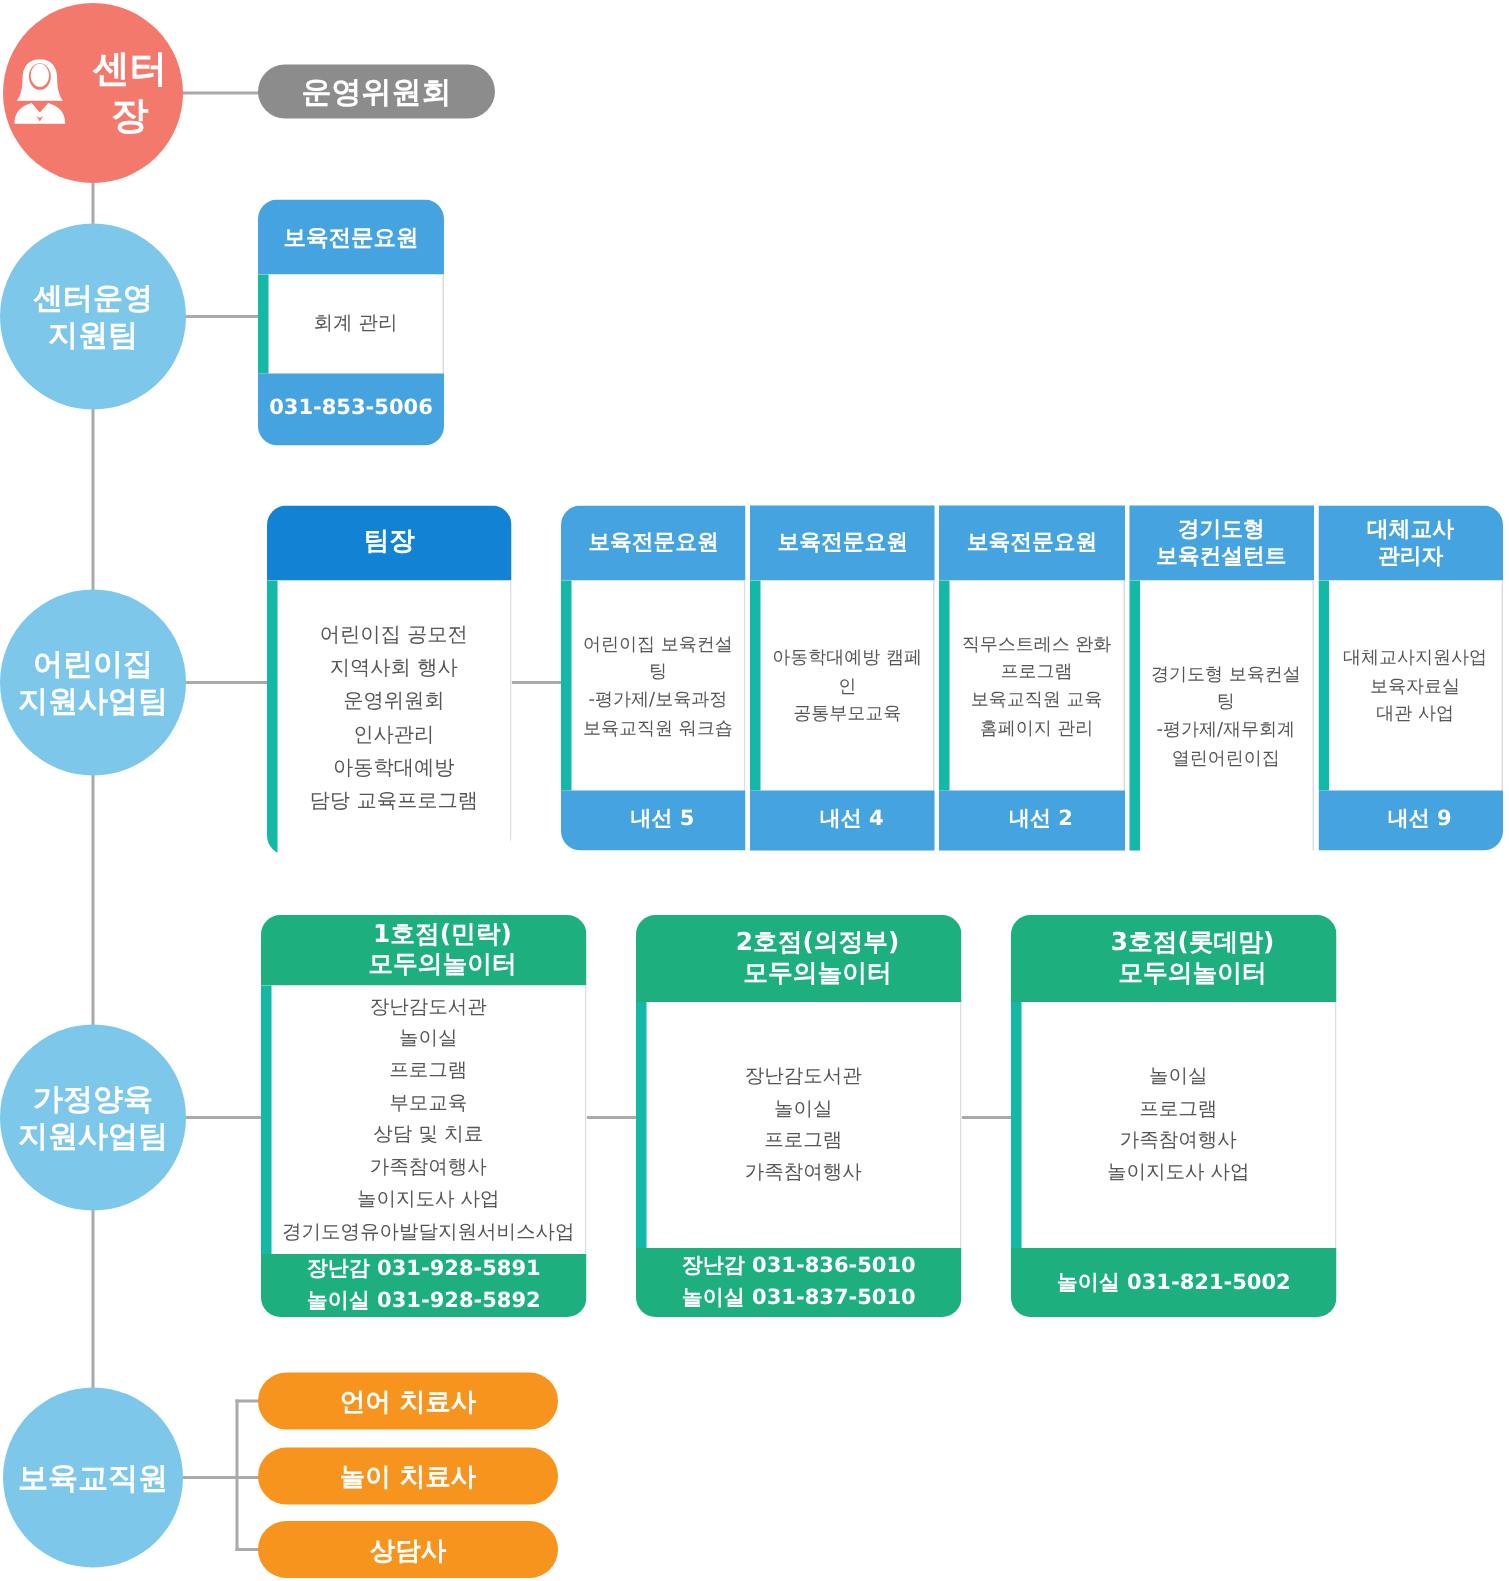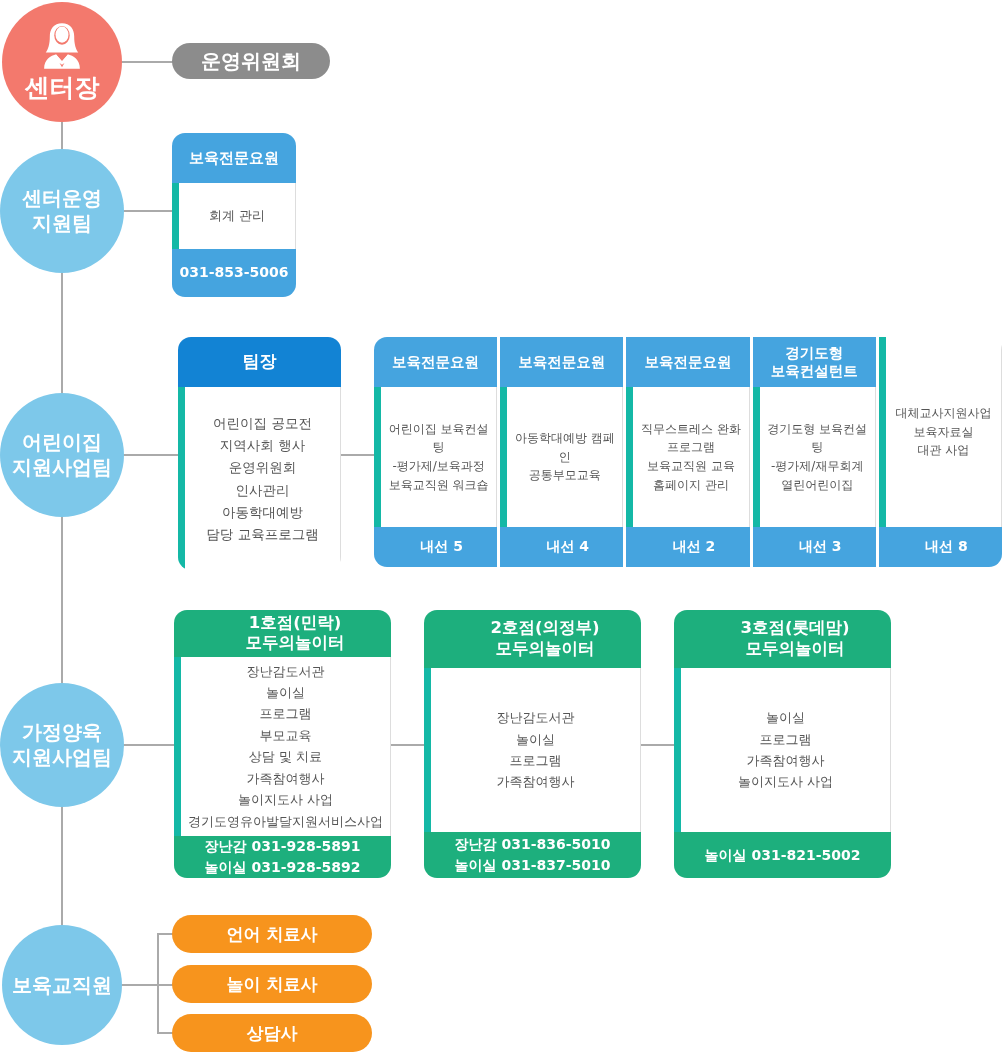--- a/index.html
+++ b/index.html
@@ -7,21 +7,21 @@
     position:relative;width:1006px;height:1054px;background:#ffffff;overflow:hidden;
     font-family:"DejaVu Sans","Liberation Sans",sans-serif;
   }
   
   .line{position:absolute;background:#aaaaaa;}
   .line.h{height:2px;}
   .line.v{width:2px;}
   
   .circle{
     position:absolute;border-radius:50%;background:#7dc8ea;color:#ffffff;
-    display:flex;flex-direction:column;align-items:center;justify-content:center;
+    display:flex;flex-direction:row;align-items:center;justify-content:center;
     text-align:center;font-weight:bold;font-size:20px;line-height:1.25;
   }
   .circle.red{background:#f3796d;}
   .circle .big{font-size:25px;margin-top:-2px;}
   .circle svg{display:block;margin-bottom:2px;}
   
   .pill{
     position:absolute;border-radius:19px;color:#ffffff;font-weight:bold;
     display:flex;align-items:center;justify-content:center;text-align:center;
   }
@@ -169,29 +169,32 @@
     <div class="staff-card">
       <div class="card-head">
           <div>경기도형</div>
           <div>보육컨설턴트</div>
         </div>
       <div class="card-body">
           <div>경기도형 보육컨설팅</div>
           <div>-평가제/재무회계</div>
           <div>열린어린이집</div>
         </div>
-      <div class="card-foot">내선 3</div>
-    </div>
-    <div class="staff-card">
+    </div>
+    <div class="staff-card">
+      <div class="card-head">
+          <div>대체교사</div>
+          <div>관리자</div>
+        </div>
       <div class="card-body">
           <div>대체교사지원사업</div>
           <div>보육자료실</div>
           <div>대관 사업</div>
         </div>
-      <div class="card-foot">내선 8</div>
+      <div class="card-foot">내선 9</div>
     </div>
   </div>
 
   <div class="circle" style="left:0px;top:683px;width:124px;height:124px">
     <div>
         <div>가정양육</div>
         <div>지원사업팀</div>
       </div>
   </div>
   <div class="card green branch" style="left:174px;top:610px;width:217px;height:268px">

